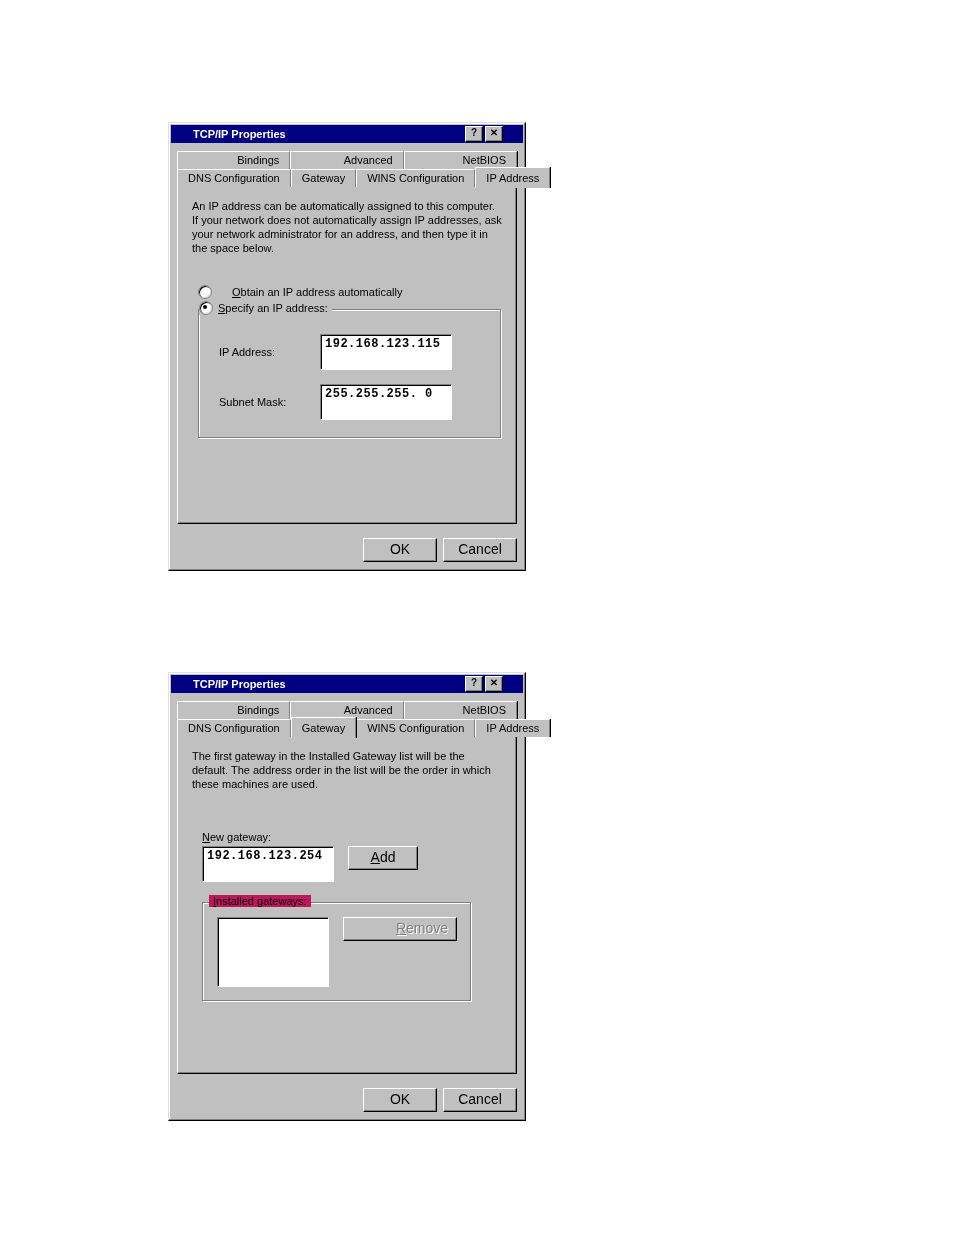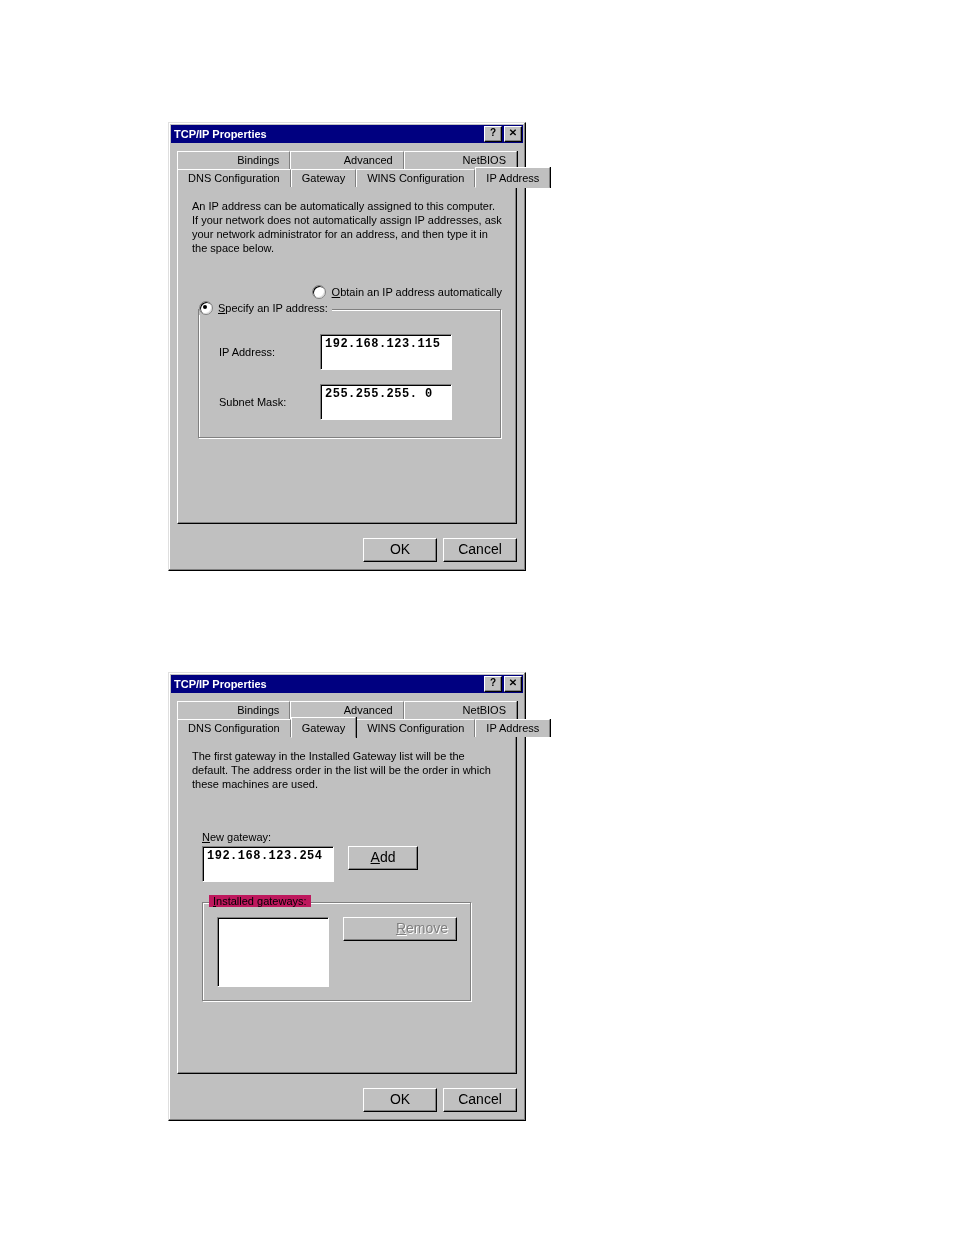--- a/index.html
+++ b/index.html
@@ -21,21 +21,21 @@
     border-right: 1px solid #000;
     border-bottom: 1px solid #000;
     box-shadow: inset -1px -1px 0 #808080, inset 1px 1px 0 #fff;
   }
   .titlebar {
     height: 18px;
     background: #000080;
     color: #fff;
     display: flex;
     align-items: center;
-    padding: 0 1px;
+    padding: 0 20px;
     margin: 2px;
     font-weight: bold;
   }
   .titlebar .title-text {
     flex: 1;
     padding-left: 2px;
     font-size: 11px;
   }
   .titlebar .tbtn {
     width: 16px;
@@ -95,24 +95,23 @@
     margin-top: -1px;
   }
   .desc {
     font-size: 11px;
     line-height: 14px;
     margin-bottom: 30px;
   }
   .radio-row {
     display: flex;
     align-items: center;
-    gap: 6px;
+    gap: 20px;
     margin-left: 6px;
     margin-bottom: 4px;
-    justify-content: flex-end;
   }
   .radio {
     width: 12px; height: 12px; border-radius: 50%;
     background: #fff;
     border: 1px solid #808080;
     box-shadow: inset 1px 1px 0 #000, inset -1px -1px 0 #dfdfdf;
     position: relative;
   }
   .radio.checked::after {
     content: "";

